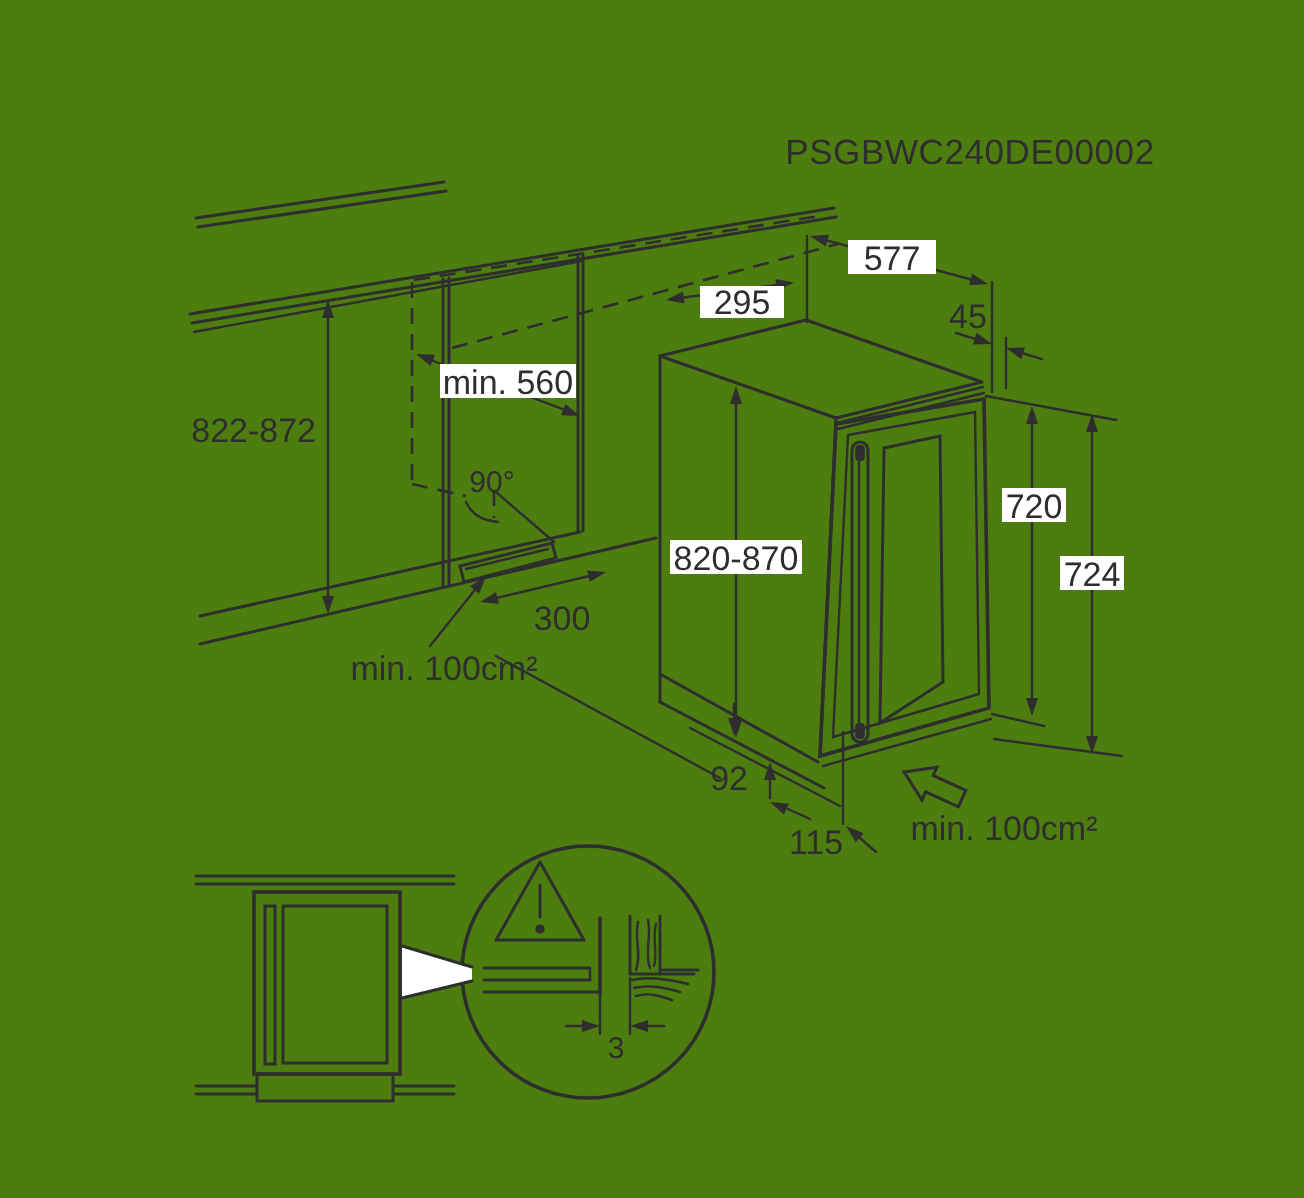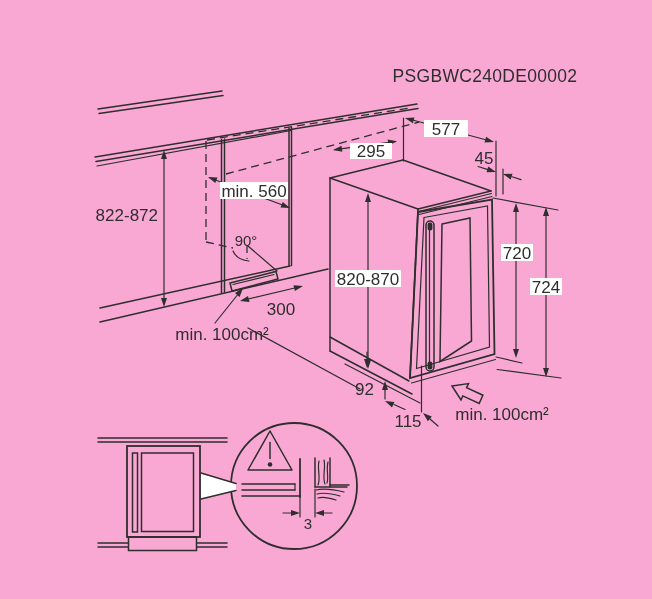--- a/index.html
+++ b/index.html
@@ -1,16 +1,16 @@
 <!DOCTYPE html>
 <html><head>
 <meta charset="utf-8">
 <style>
   html,body{margin:0;padding:0;background:#ffffff;}
-  .page{position:relative;width:652px;height:599px;background:#f9a8d4;overflow:hidden;
+  .page{position:relative;width:652px;height:599px;background:#4d7c0f;overflow:hidden;
         font-family:"Liberation Sans", sans-serif;}
   svg text{fill:#2e2e2e;font-family:"Liberation Sans", sans-serif;}
   .lbl{font-size:17px;}
   .lbl-sm{font-size:15px;}
   .partnum{font-size:17.5px;letter-spacing:0.3px;}
   .ln{stroke:#2e2e2e;fill:none;stroke-width:1.5;stroke-linecap:round;}
   .thin{stroke-width:1.2;}
   .thick{stroke-width:1.8;}
   .dash{stroke:#2e2e2e;fill:none;stroke-width:1.3;stroke-dasharray:8 5;stroke-linecap:butt;}
   .arr{fill:#2e2e2e;stroke:none;}

